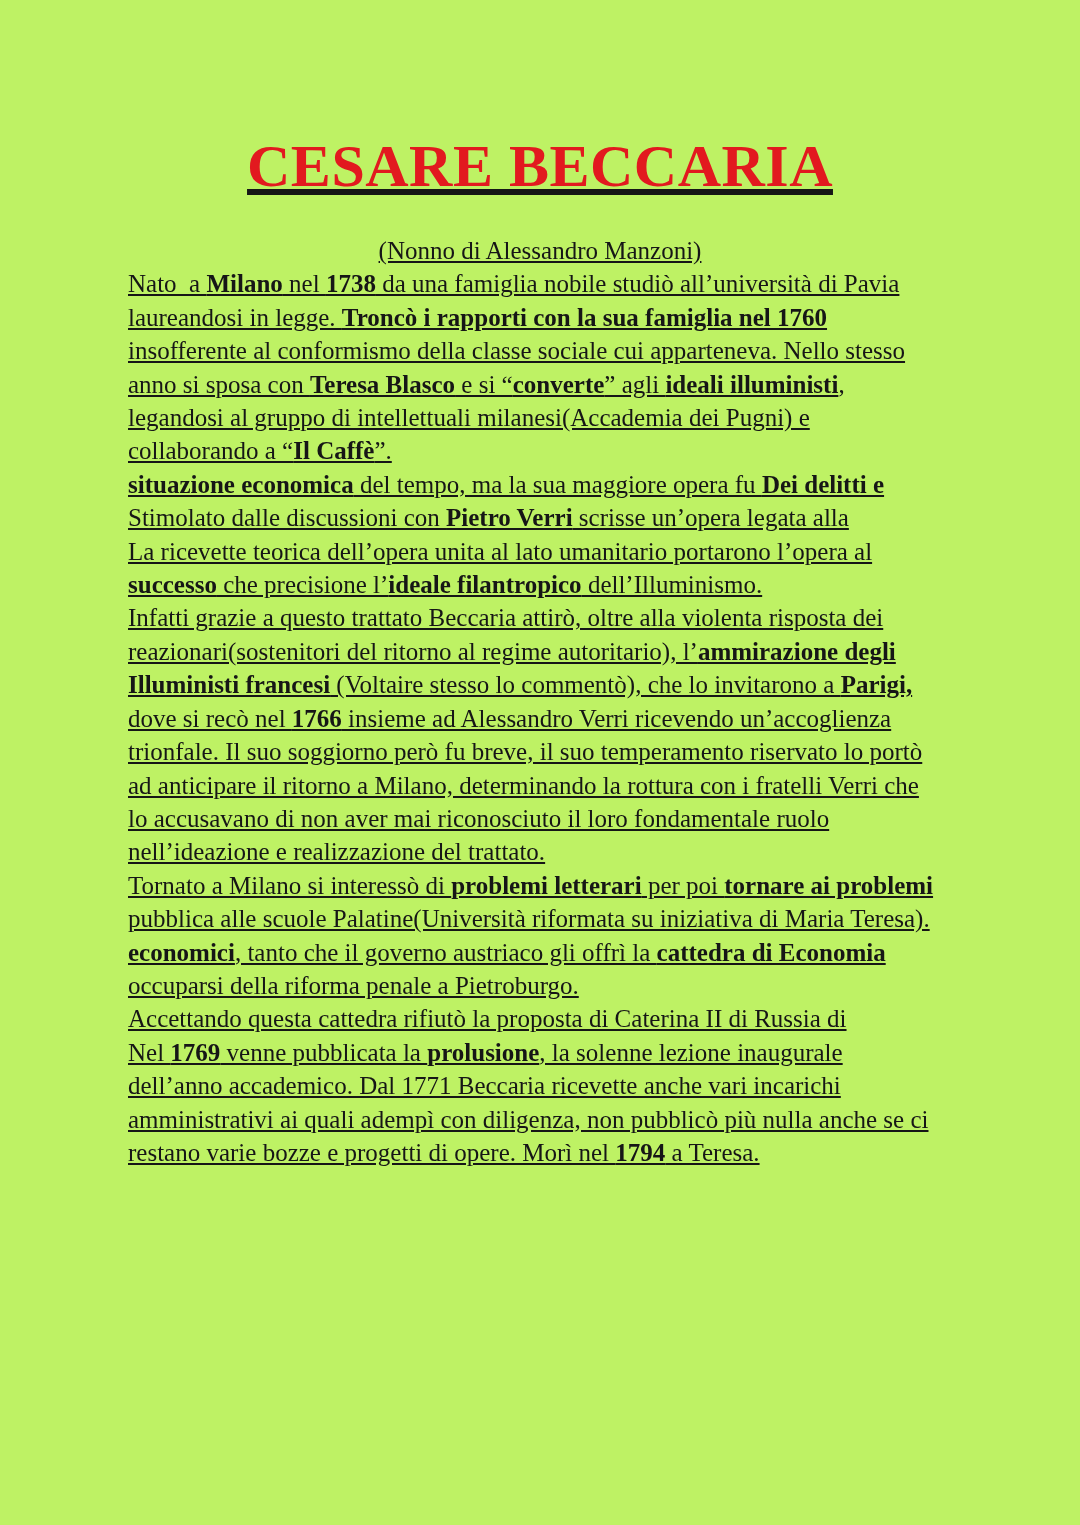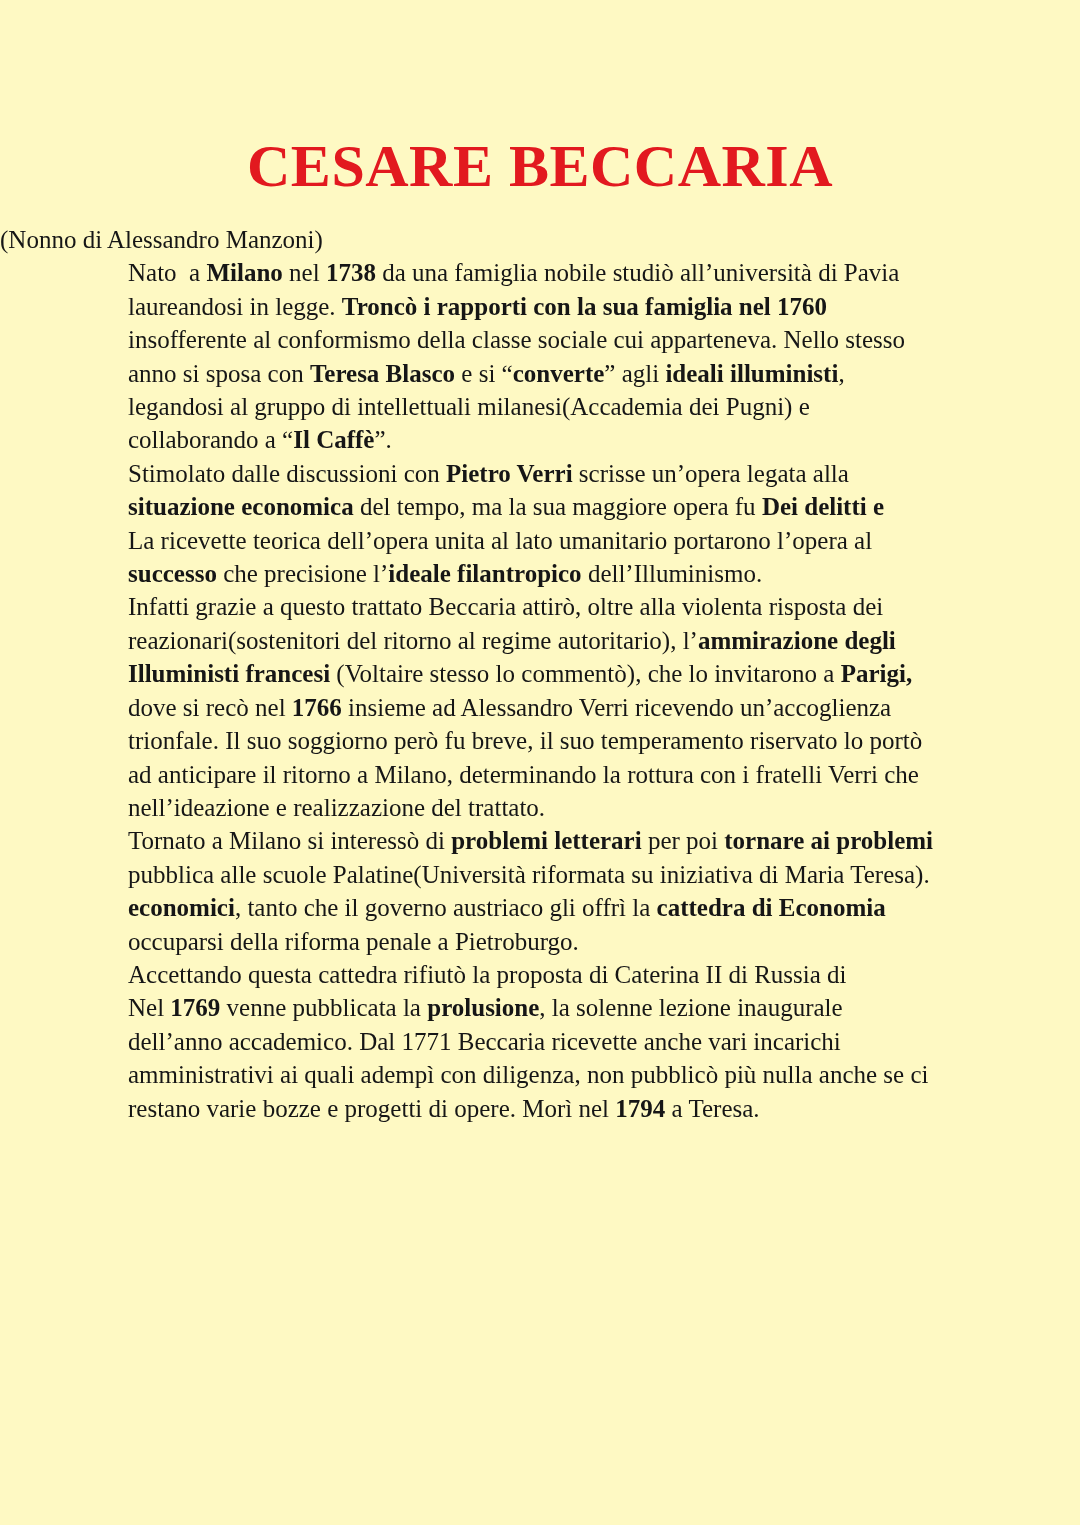--- a/index.html
+++ b/index.html
@@ -20,60 +20,62 @@
     margin: 0;
     padding-top: 130px;
     text-align: center;
     font-size: 60px;
     line-height: 72px;
     font-weight: bold;
     letter-spacing: 0.5px;
     white-space: pre;
   }
   .doc-subtitle {
-    margin-top: 21px;
+    margin-top: 32px;
+    text-align: center;
     font-size: 25px;
     line-height: 33.4px;
     white-space: pre;
   }
   .doc-body {
     padding: 0 128px;
   }
   .line {
     font-size: 25px;
     line-height: 33.4px;
     white-space: pre;
   }
   .line span.bold {
     font-weight: bold;
   }
 </style>
 </head>
 <body>
 
-<div class="page" style="background: #fef9c3; color: rgb(22, 22, 22);">
+<div class="page" style="background: #bef264; color: rgb(22, 22, 22); text-decoration: underline;">
   <h1 class="doc-title" style="color: rgb(226, 25, 31);">CESARE BECCARIA</h1>
   <div class="doc-subtitle">(Nonno di Alessandro Manzoni)</div>
   <div class="doc-body">
       <div class="line"><span>Nato  a </span><span class="bold">Milano</span><span> nel </span><span class="bold">1738</span><span> da una famiglia nobile studiò all’università di Pavia</span></div>
       <div class="line"><span>laureandosi in legge. </span><span class="bold">Troncò i rapporti con la sua famiglia nel 1760</span></div>
       <div class="line"><span>insofferente al conformismo della classe sociale cui apparteneva. Nello stesso</span></div>
       <div class="line"><span>anno si sposa con </span><span class="bold">Teresa Blasco</span><span> e si “</span><span class="bold">converte</span><span>” agli </span><span class="bold">ideali illuministi</span><span>,</span></div>
       <div class="line"><span>legandosi al gruppo di intellettuali milanesi(Accademia dei Pugni) e</span></div>
       <div class="line"><span>collaborando a “</span><span class="bold">Il Caffè</span><span>”.</span></div>
+      <div class="line"><span class="bold">situazione economica</span><span> del tempo, ma la sua maggiore opera fu </span><span class="bold">Dei delitti e</span></div>
       <div class="line"><span>Stimolato dalle discussioni con </span><span class="bold">Pietro Verri</span><span> scrisse un’opera legata alla</span></div>
-      <div class="line"><span class="bold">situazione economica</span><span> del tempo, ma la sua maggiore opera fu </span><span class="bold">Dei delitti e</span></div>
       <div class="line"><span>La ricevette teorica dell’opera unita al lato umanitario portarono l’opera al</span></div>
       <div class="line"><span class="bold">successo</span><span> che precisione l’</span><span class="bold">ideale filantropico</span><span> dell’Illuminismo.</span></div>
       <div class="line"><span>Infatti grazie a questo trattato Beccaria attirò, oltre alla violenta risposta dei</span></div>
       <div class="line"><span>reazionari(sostenitori del ritorno al regime autoritario), l’</span><span class="bold">ammirazione degli</span></div>
       <div class="line"><span class="bold">Illuministi francesi</span><span> (Voltaire stesso lo commentò), che lo invitarono a </span><span class="bold">Parigi,</span></div>
       <div class="line"><span>dove si recò nel </span><span class="bold">1766</span><span> insieme ad Alessandro Verri ricevendo un’accoglienza</span></div>
       <div class="line"><span>trionfale. Il suo soggiorno però fu breve, il suo temperamento riservato lo portò</span></div>
       <div class="line"><span>ad anticipare il ritorno a Milano, determinando la rottura con i fratelli Verri che</span></div>
+      <div class="line"><span>lo accusavano di non aver mai riconosciuto il loro fondamentale ruolo</span></div>
       <div class="line"><span>nell’ideazione e realizzazione del trattato.</span></div>
       <div class="line"><span>Tornato a Milano si interessò di </span><span class="bold">problemi letterari</span><span> per poi </span><span class="bold">tornare ai problemi</span></div>
       <div class="line"><span>pubblica alle scuole Palatine(Università riformata su iniziativa di Maria Teresa).</span></div>
       <div class="line"><span class="bold">economici</span><span>, tanto che il governo austriaco gli offrì la </span><span class="bold">cattedra di Economia</span></div>
       <div class="line"><span>occuparsi della riforma penale a Pietroburgo.</span></div>
       <div class="line"><span>Accettando questa cattedra rifiutò la proposta di Caterina II di Russia di</span></div>
       <div class="line"><span>Nel </span><span class="bold">1769</span><span> venne pubblicata la </span><span class="bold">prolusione</span><span>, la solenne lezione inaugurale</span></div>
       <div class="line"><span>dell’anno accademico. Dal 1771 Beccaria ricevette anche vari incarichi</span></div>
       <div class="line"><span>amministrativi ai quali adempì con diligenza, non pubblicò più nulla anche se ci</span></div>
       <div class="line"><span>restano varie bozze e progetti di opere. Morì nel </span><span class="bold">1794</span><span> a Teresa.</span></div>

